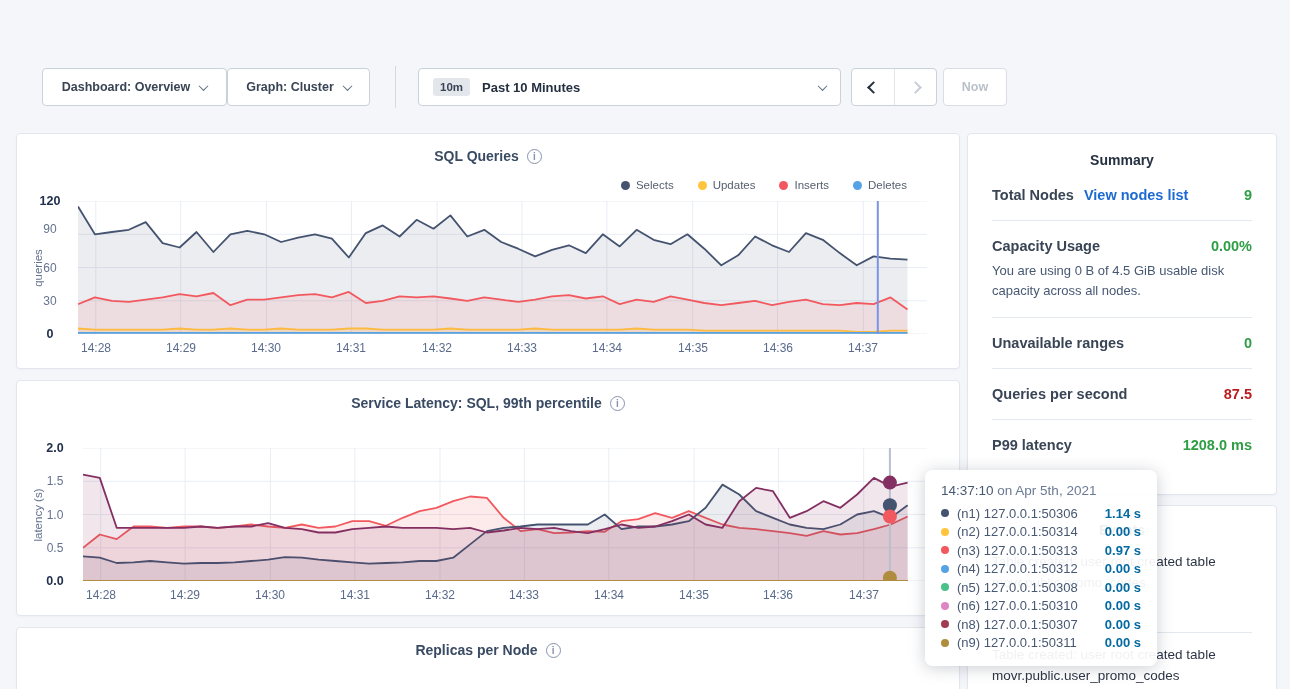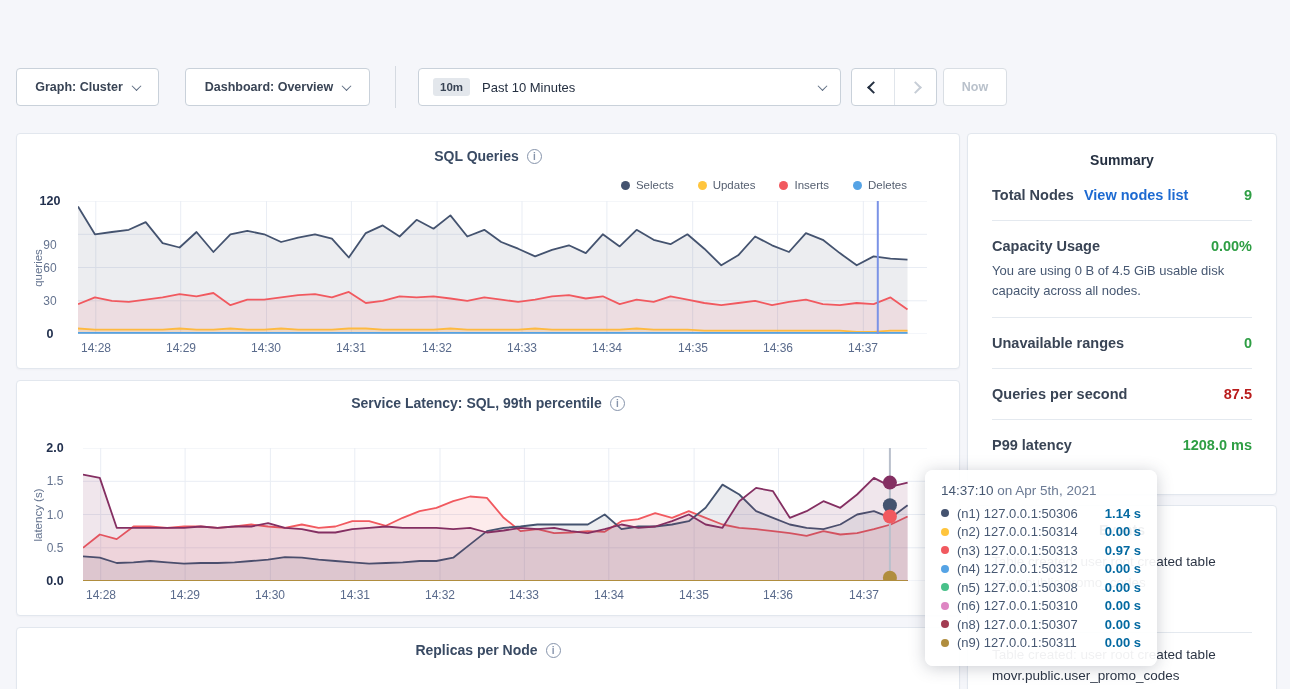--- a/index.html
+++ b/index.html
@@ -5,21 +5,21 @@
   *{box-sizing:border-box}
   body{margin:0;font-family:"Liberation Sans","DejaVu Sans",sans-serif;background:#f5f6fa;color:#242a35;}
   .page{position:relative;width:1290px;height:689px;overflow:hidden;background:#f5f6fa;}
   .title{position:absolute;left:16px;top:12px;margin:0;font-size:21px;font-weight:600;color:#1d2532;}
   .toolbar{position:absolute;left:16px;top:68px;height:38px;display:flex;align-items:center;}
   .btn{height:38px;background:#fff;border:1px solid #c9d1da;border-radius:4px;display:flex;align-items:center;justify-content:center;gap:10px;font-size:12.5px;font-weight:700;color:#394455;cursor:pointer;padding:0 16px;}
   .chev{width:7px;height:7px;border-left:1.5px solid #5c6b80;border-bottom:1.5px solid #5c6b80;transform:rotate(-45deg) translate(1px,-1px);flex:none;}
   .divider-v{width:1px;height:42px;background:#d5dae1;margin-left:25px;}
   .timepicker{width:423px;margin-left:22px;justify-content:flex-start;gap:12px;padding:0 14px;}
   .badge{background:#e3e7ec;border-radius:3px;padding:3px 7px;font-size:11.5px;font-weight:700;color:#394455;}
-  .tp-label{font-size:13px;font-weight:400;color:#242f40;}
+  .tp-label{font-size:13px;font-weight:700;color:#242f40;}
   .tp-chev{margin-left:auto;}
   .arrow-group{display:flex;height:38px;border:1px solid #c9d1da;border-radius:4px;background:#fff;margin-left:10px;}
   .arrow-btn{width:42px;display:flex;align-items:center;justify-content:center;cursor:pointer;}
   .arrow-btn + .arrow-btn{border-left:1px solid #e0e5eb;}
   .arr{width:9px;height:9px;border-left:2.5px solid #242f40;border-bottom:2.5px solid #242f40;}
   .arr.left{transform:rotate(45deg);}
   .arr.right{transform:rotate(-135deg);}
   .arr.off{border-color:#c6cdd6;}
   .btn.off{color:#b9c1cb;border-color:#d9dee4;cursor:default;margin-left:6px;}
   .card{position:absolute;background:#fff;border:1px solid #e2e7ee;border-radius:4px;box-shadow:0 1px 2px rgba(20,30,50,0.03);}
@@ -57,26 +57,26 @@
   .tt-dot{width:8px;height:8px;border-radius:50%;flex:none;}
   .tt-val{margin-left:auto;font-weight:700;color:#0369a1;white-space:nowrap;}
 </style>
 </head>
 <body>
 
 <div class="page">
 
 
   <div class="toolbar">
+    <button class="btn" style="width:185px;margin-left:26px">
+      <span>Dashboard: Overview</span>
+      <span class="chev"></span>
+    </button>
     <button class="btn" style="width:143px">
       <span>Graph: Cluster</span>
-      <span class="chev"></span>
-    </button>
-    <button class="btn" style="width:185px;margin-left:26px">
-      <span>Dashboard: Overview</span>
       <span class="chev"></span>
     </button>
     <div class="divider-v"></div>
     <button class="btn timepicker">
       <span class="badge">10m</span>
       <span class="tp-label">Past 10 Minutes</span>
       <span class="chev tp-chev"></span>
     </button>
     <div class="arrow-group">
       <div class="arrow-btn">
@@ -134,21 +134,21 @@
           <polygon points="0,133 0.0,127.5 16.9,128.6 33.9,128.6 50.8,128.6 67.7,128.6 84.6,128.6 101.6,127.5 118.5,128.6 135.4,128.6 152.4,127.5 169.3,128.6 186.2,128.6 203.1,127.5 220.1,128.6 237.0,128.6 253.9,128.6 270.8,127.5 287.8,127.5 304.7,128.6 321.6,128.6 338.6,128.6 355.5,128.6 372.4,127.5 389.3,128.6 406.3,128.6 423.2,128.6 440.1,128.6 457.1,127.5 474.0,128.6 490.9,128.6 507.8,128.6 524.8,128.6 541.7,128.6 558.6,127.5 575.6,128.6 592.5,128.6 609.4,128.6 626.3,129.7 643.3,129.7 660.2,129.7 677.1,129.7 694.0,129.7 711.0,129.7 727.9,129.7 744.8,129.7 761.8,129.7 778.7,130.8 795.6,130.8 812.5,129.7 829.5,129.7 829.5,133" fill="rgba(255,197,61,0.18)" stroke="none"></polygon>
           <polyline points="0.0,127.5 16.9,128.6 33.9,128.6 50.8,128.6 67.7,128.6 84.6,128.6 101.6,127.5 118.5,128.6 135.4,128.6 152.4,127.5 169.3,128.6 186.2,128.6 203.1,127.5 220.1,128.6 237.0,128.6 253.9,128.6 270.8,127.5 287.8,127.5 304.7,128.6 321.6,128.6 338.6,128.6 355.5,128.6 372.4,127.5 389.3,128.6 406.3,128.6 423.2,128.6 440.1,128.6 457.1,127.5 474.0,128.6 490.9,128.6 507.8,128.6 524.8,128.6 541.7,128.6 558.6,127.5 575.6,128.6 592.5,128.6 609.4,128.6 626.3,129.7 643.3,129.7 660.2,129.7 677.1,129.7 694.0,129.7 711.0,129.7 727.9,129.7 744.8,129.7 761.8,129.7 778.7,130.8 795.6,130.8 812.5,129.7 829.5,129.7" fill="none" stroke="#ffc53d" stroke-width="1.8" stroke-linejoin="round"></polyline>
           <polygon points="0,133 0.0,103.1 16.9,96.4 33.9,99.8 50.8,100.9 67.7,98.6 84.6,96.4 101.6,93.1 118.5,95.3 135.4,92.0 152.4,104.2 169.3,98.6 186.2,98.6 203.1,96.4 220.1,94.2 237.0,93.1 253.9,96.4 270.8,90.9 287.8,102.0 304.7,99.8 321.6,95.3 338.6,96.4 355.5,95.3 372.4,97.5 389.3,99.8 406.3,96.4 423.2,98.6 440.1,100.9 457.1,98.6 474.0,95.3 490.9,94.2 507.8,97.5 524.8,95.3 541.7,103.1 558.6,98.6 575.6,100.9 592.5,95.3 609.4,98.6 626.3,102.0 643.3,104.2 660.2,102.0 677.1,99.8 694.0,104.2 711.0,100.9 727.9,98.6 744.8,103.1 761.8,104.2 778.7,102.0 795.6,103.1 812.5,96.4 829.5,108.6 829.5,133" fill="rgba(241,89,95,0.10)" stroke="none"></polygon>
           <polyline points="0.0,103.1 16.9,96.4 33.9,99.8 50.8,100.9 67.7,98.6 84.6,96.4 101.6,93.1 118.5,95.3 135.4,92.0 152.4,104.2 169.3,98.6 186.2,98.6 203.1,96.4 220.1,94.2 237.0,93.1 253.9,96.4 270.8,90.9 287.8,102.0 304.7,99.8 321.6,95.3 338.6,96.4 355.5,95.3 372.4,97.5 389.3,99.8 406.3,96.4 423.2,98.6 440.1,100.9 457.1,98.6 474.0,95.3 490.9,94.2 507.8,97.5 524.8,95.3 541.7,103.1 558.6,98.6 575.6,100.9 592.5,95.3 609.4,98.6 626.3,102.0 643.3,104.2 660.2,102.0 677.1,99.8 694.0,104.2 711.0,100.9 727.9,98.6 744.8,103.1 761.8,104.2 778.7,102.0 795.6,103.1 812.5,96.4 829.5,108.6" fill="none" stroke="#f1595f" stroke-width="1.8" stroke-linejoin="round"></polyline>
           <polyline points="0.0,131.9 829.5,131.9" fill="none" stroke="#55a3e5" stroke-width="1.8" stroke-linejoin="round"></polyline>
           <line x1="799.8" x2="799.8" y1="0" y2="133" stroke="#7b93e6" stroke-width="2"></line>
         </svg>
         <span class="ytick end" style="left:13px;width:40px;top:200px">0</span>
         <span class="ytick" style="left:13px;width:40px;top:166.75px">30</span>
         <span class="ytick" style="left:13px;width:40px;top:133.5px">60</span>
-        <span class="ytick" style="left:13px;width:40px;top:111px">90</span>
+        <span class="ytick" style="left:13px;width:40px;top:95px">90</span>
         <span class="ytick end" style="left:13px;width:40px;top:67px">120</span>
         <span class="xtick" style="left:55px;top:207px">14:28</span>
         <span class="xtick" style="left:140px;top:207px">14:29</span>
         <span class="xtick" style="left:225px;top:207px">14:30</span>
         <span class="xtick" style="left:310px;top:207px">14:31</span>
         <span class="xtick" style="left:396px;top:207px">14:32</span>
         <span class="xtick" style="left:481px;top:207px">14:33</span>
         <span class="xtick" style="left:566px;top:207px">14:34</span>
         <span class="xtick" style="left:652px;top:207px">14:35</span>
         <span class="xtick" style="left:737px;top:207px">14:36</span>

